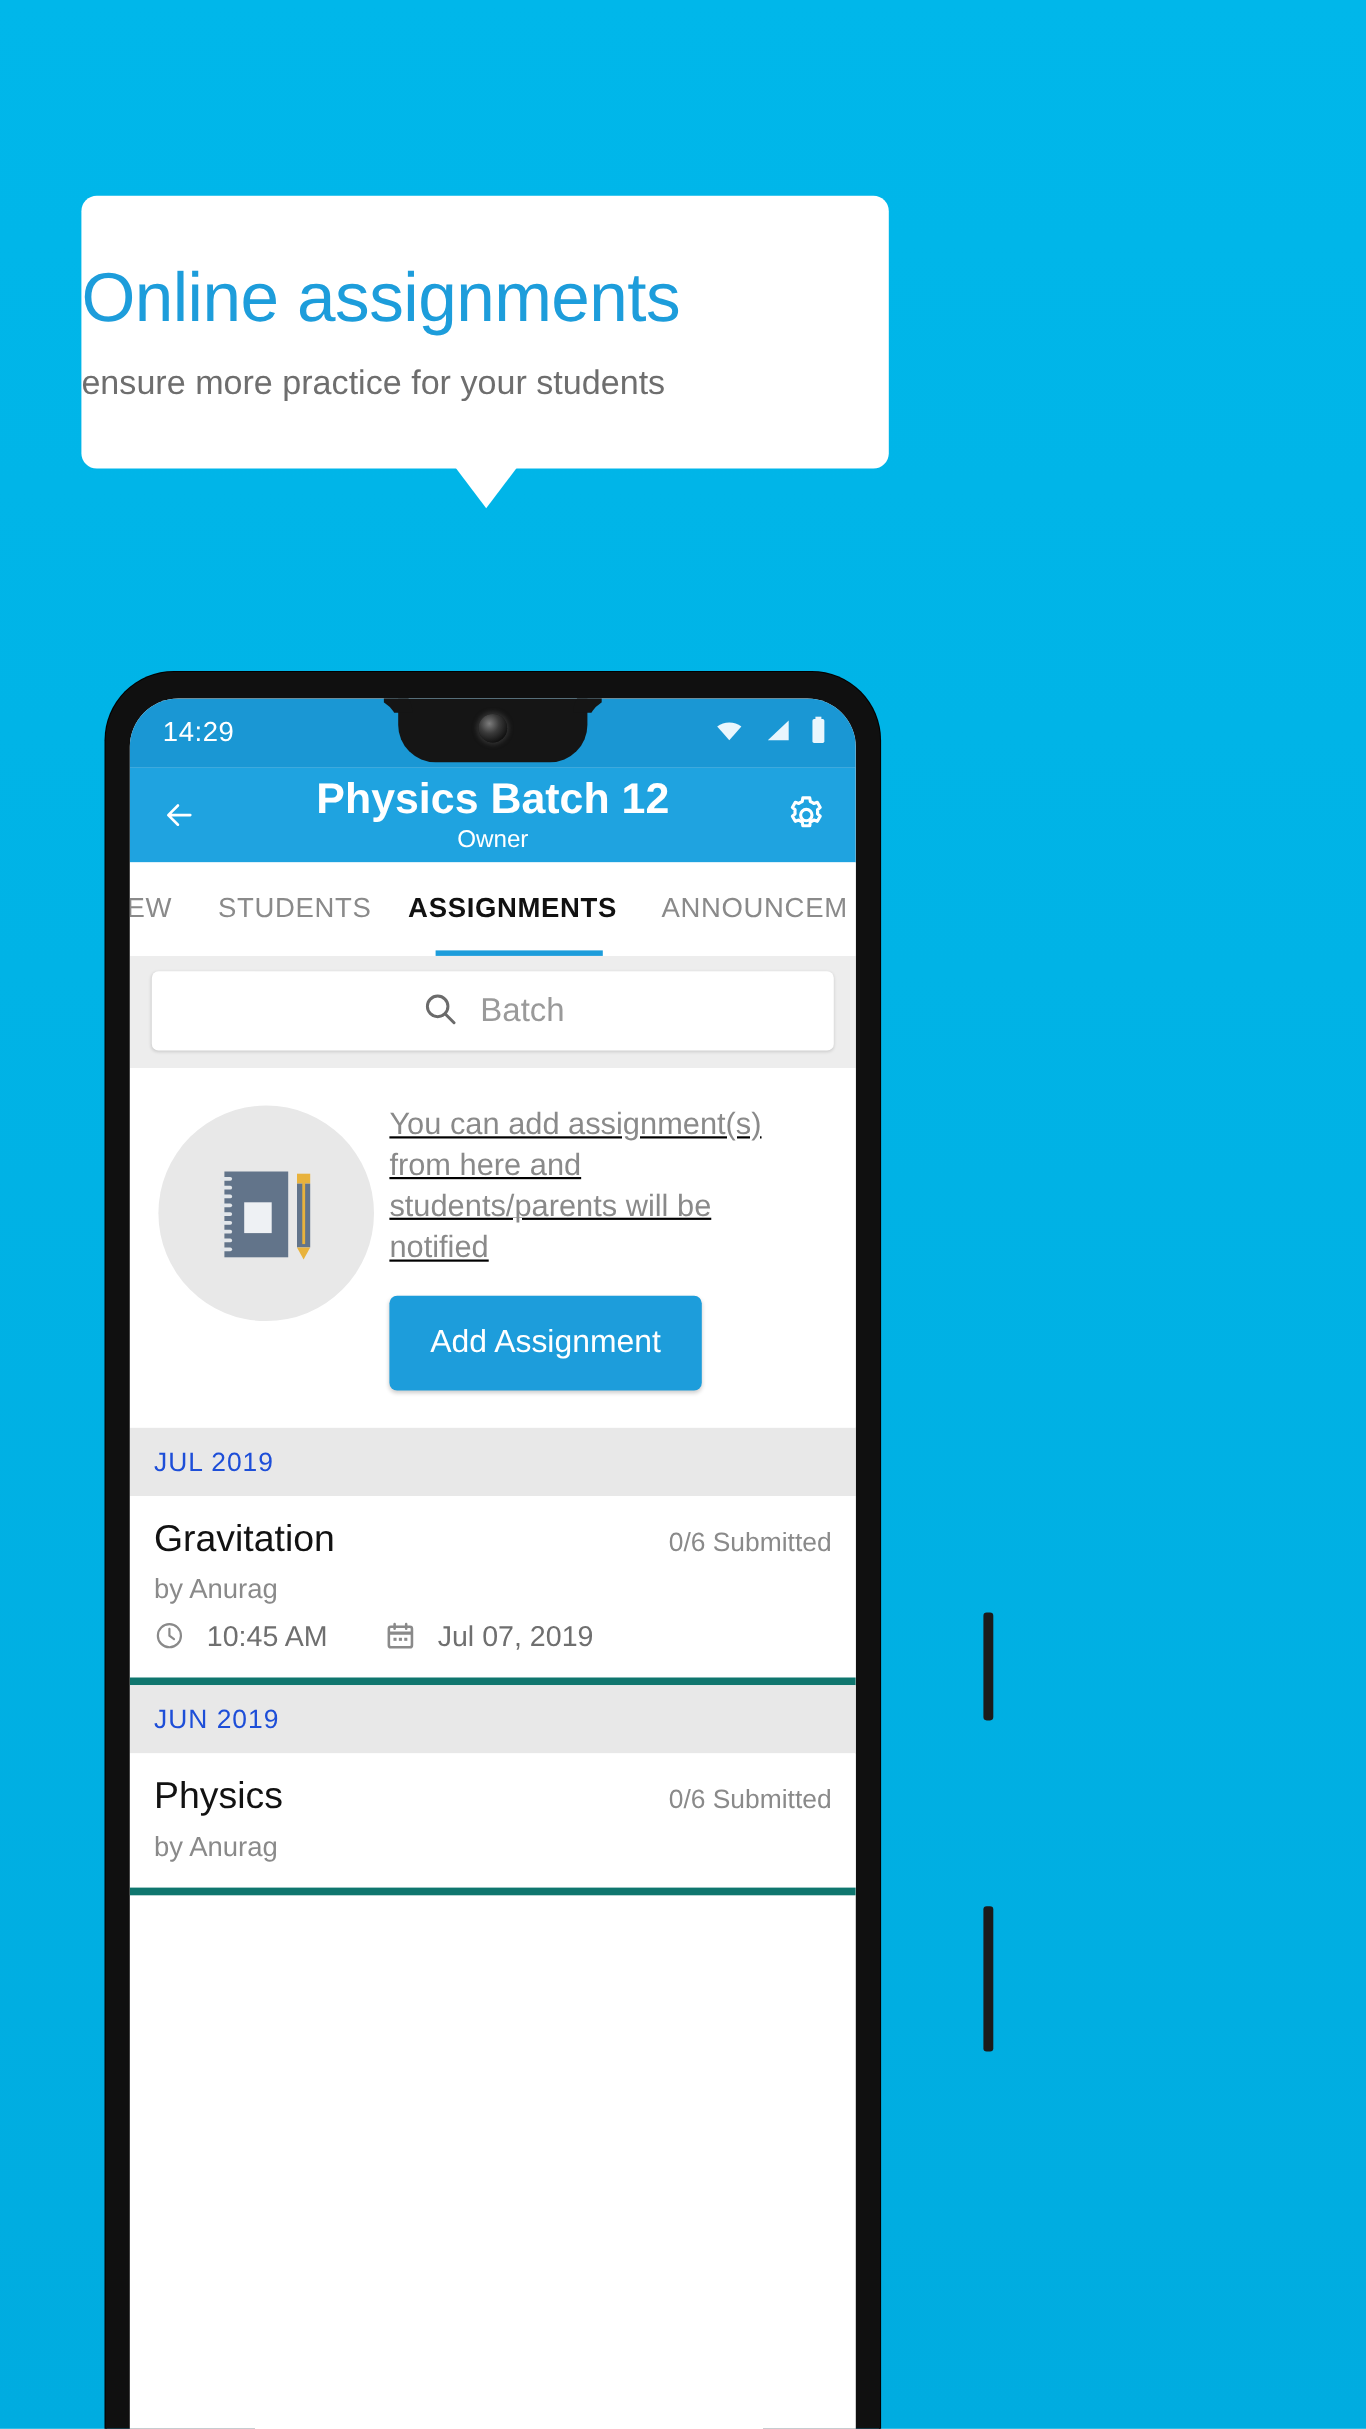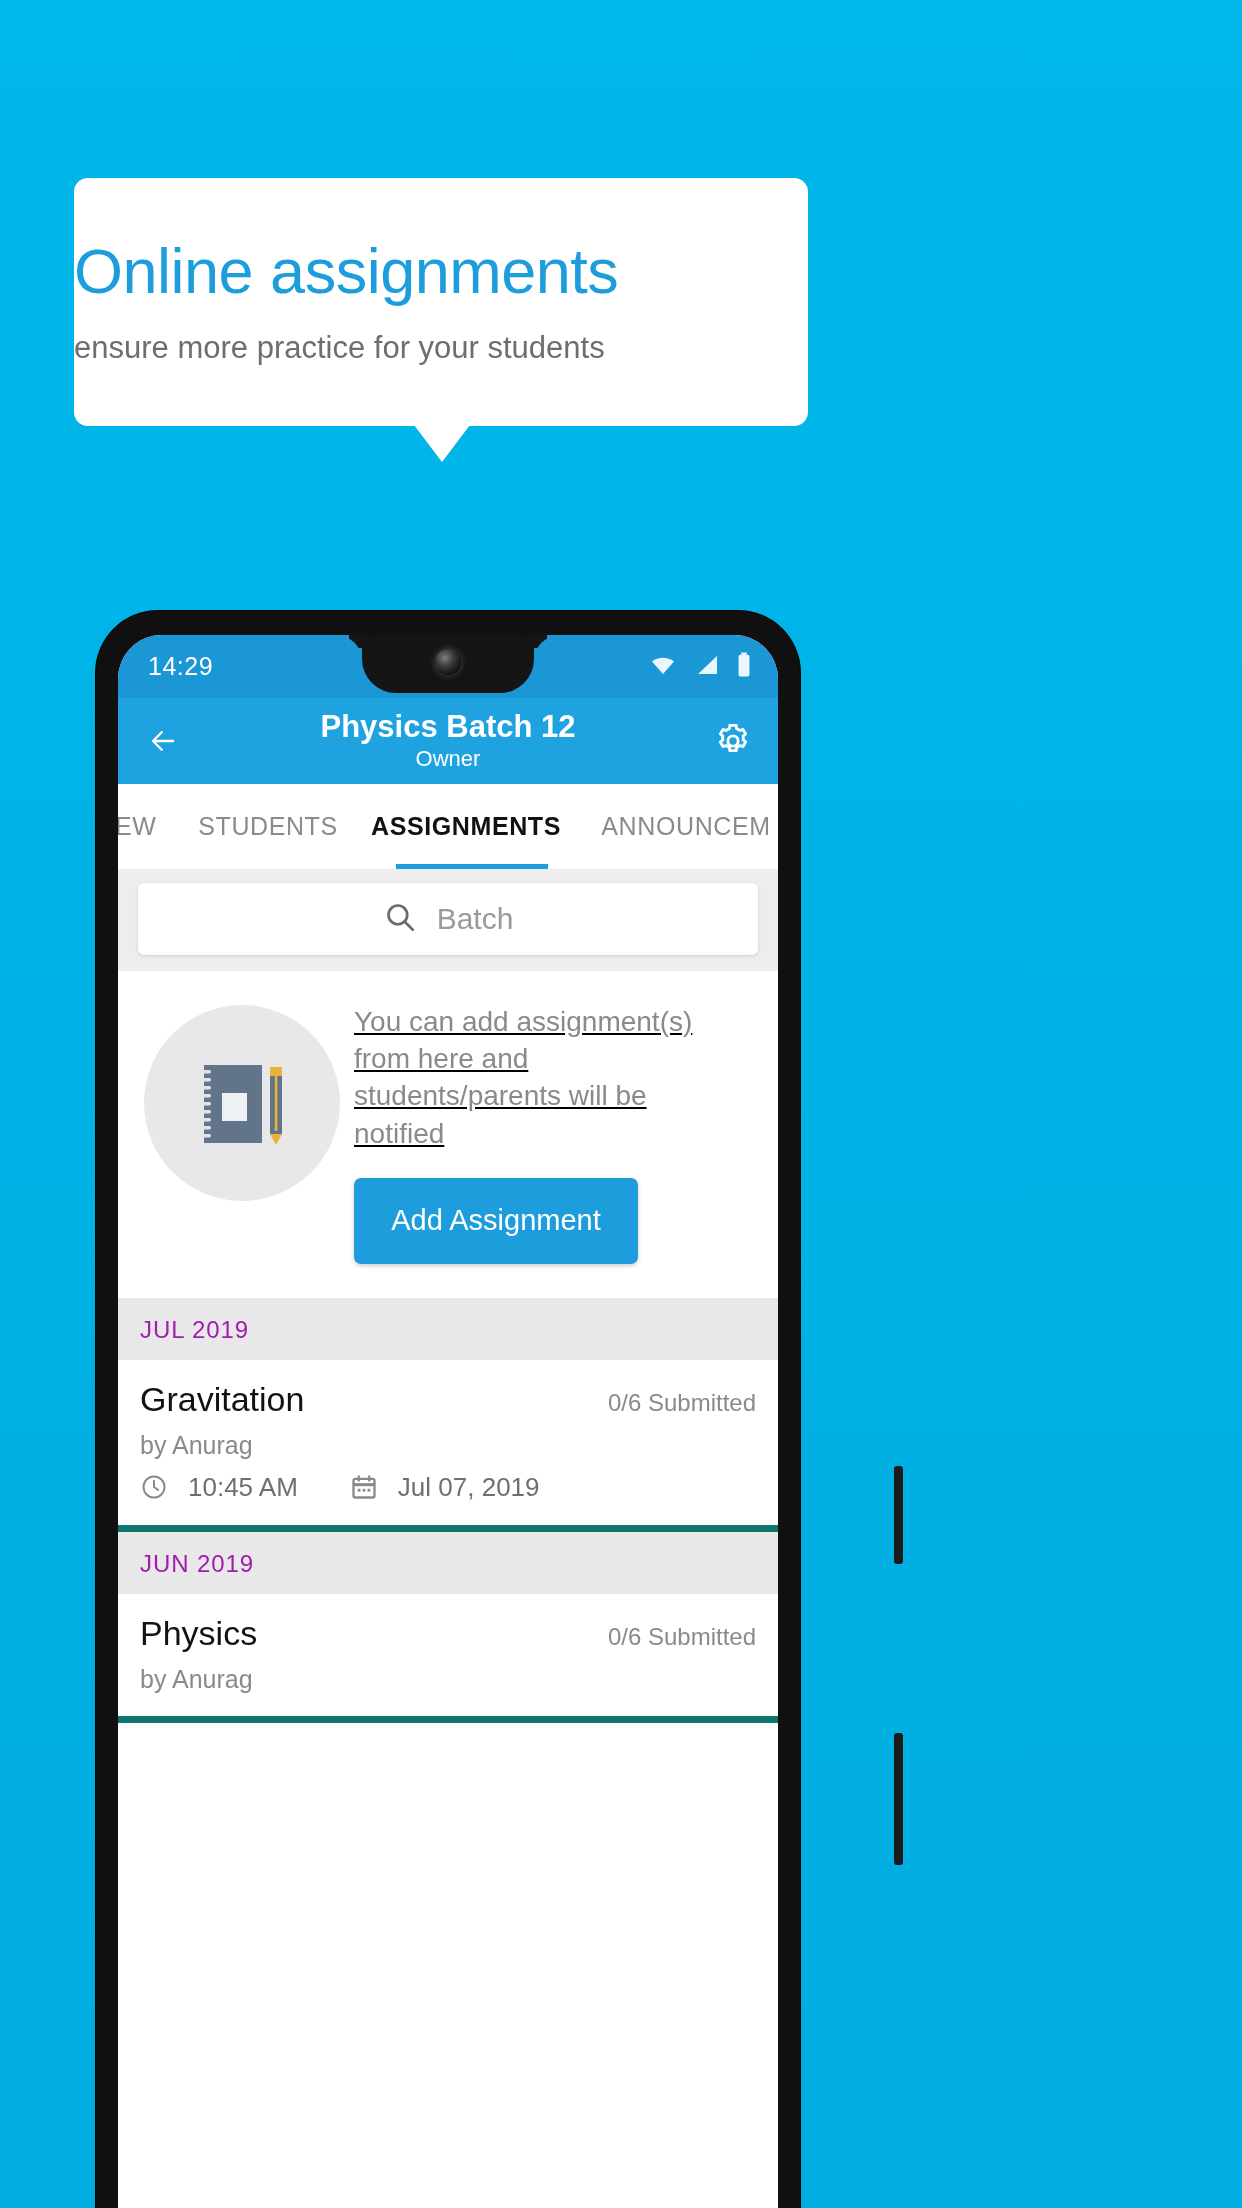--- a/index.html
+++ b/index.html
@@ -132,21 +132,21 @@
     align-items: center;
     padding: 0 22px;
     position: relative;
   }
   #appbar-titles {
     position: absolute;
     left: 0; right: 0;
     text-align: center;
     pointer-events: none;
   }
-  #appbar-title { color: #fff; font-size: 31px; font-weight: 700; line-height: 1.12; }
+  #appbar-title { color: #fff; font-size: 39px; font-weight: 700; line-height: 1.12; }
   #appbar-subtitle { color: #fff; font-size: 22px; font-weight: 400; line-height: 1.25; }
   .appbar-icon { width: 46px; height: 46px; display:flex; align-items:center; justify-content:center; z-index: 2; }
   #gear-wrap { margin-left: auto; }
 
   
   #tabs {
     height: 85px;
     background: #ffffff;
     display: flex;
     align-items: center;
@@ -229,21 +229,21 @@
     font-family: "Liberation Sans", sans-serif;
     cursor: pointer;
     box-shadow: 0 2px 4px rgba(0,0,0,.2);
   }
 
   
   .month-header {
     background: #e8e8e8;
     padding: 18px 22px 16px 22px;
     font-size: 24px;
-    color: #a21caf;
+    color: #1d4ed8;
     letter-spacing: 0.9px;
   }
   .assignment-row {
     background: #fff;
     padding: 20px 22px 22px 22px;
     border-bottom: 7px solid #0f766e;
   }
   .row-top {
     display: flex;
     align-items: baseline;

